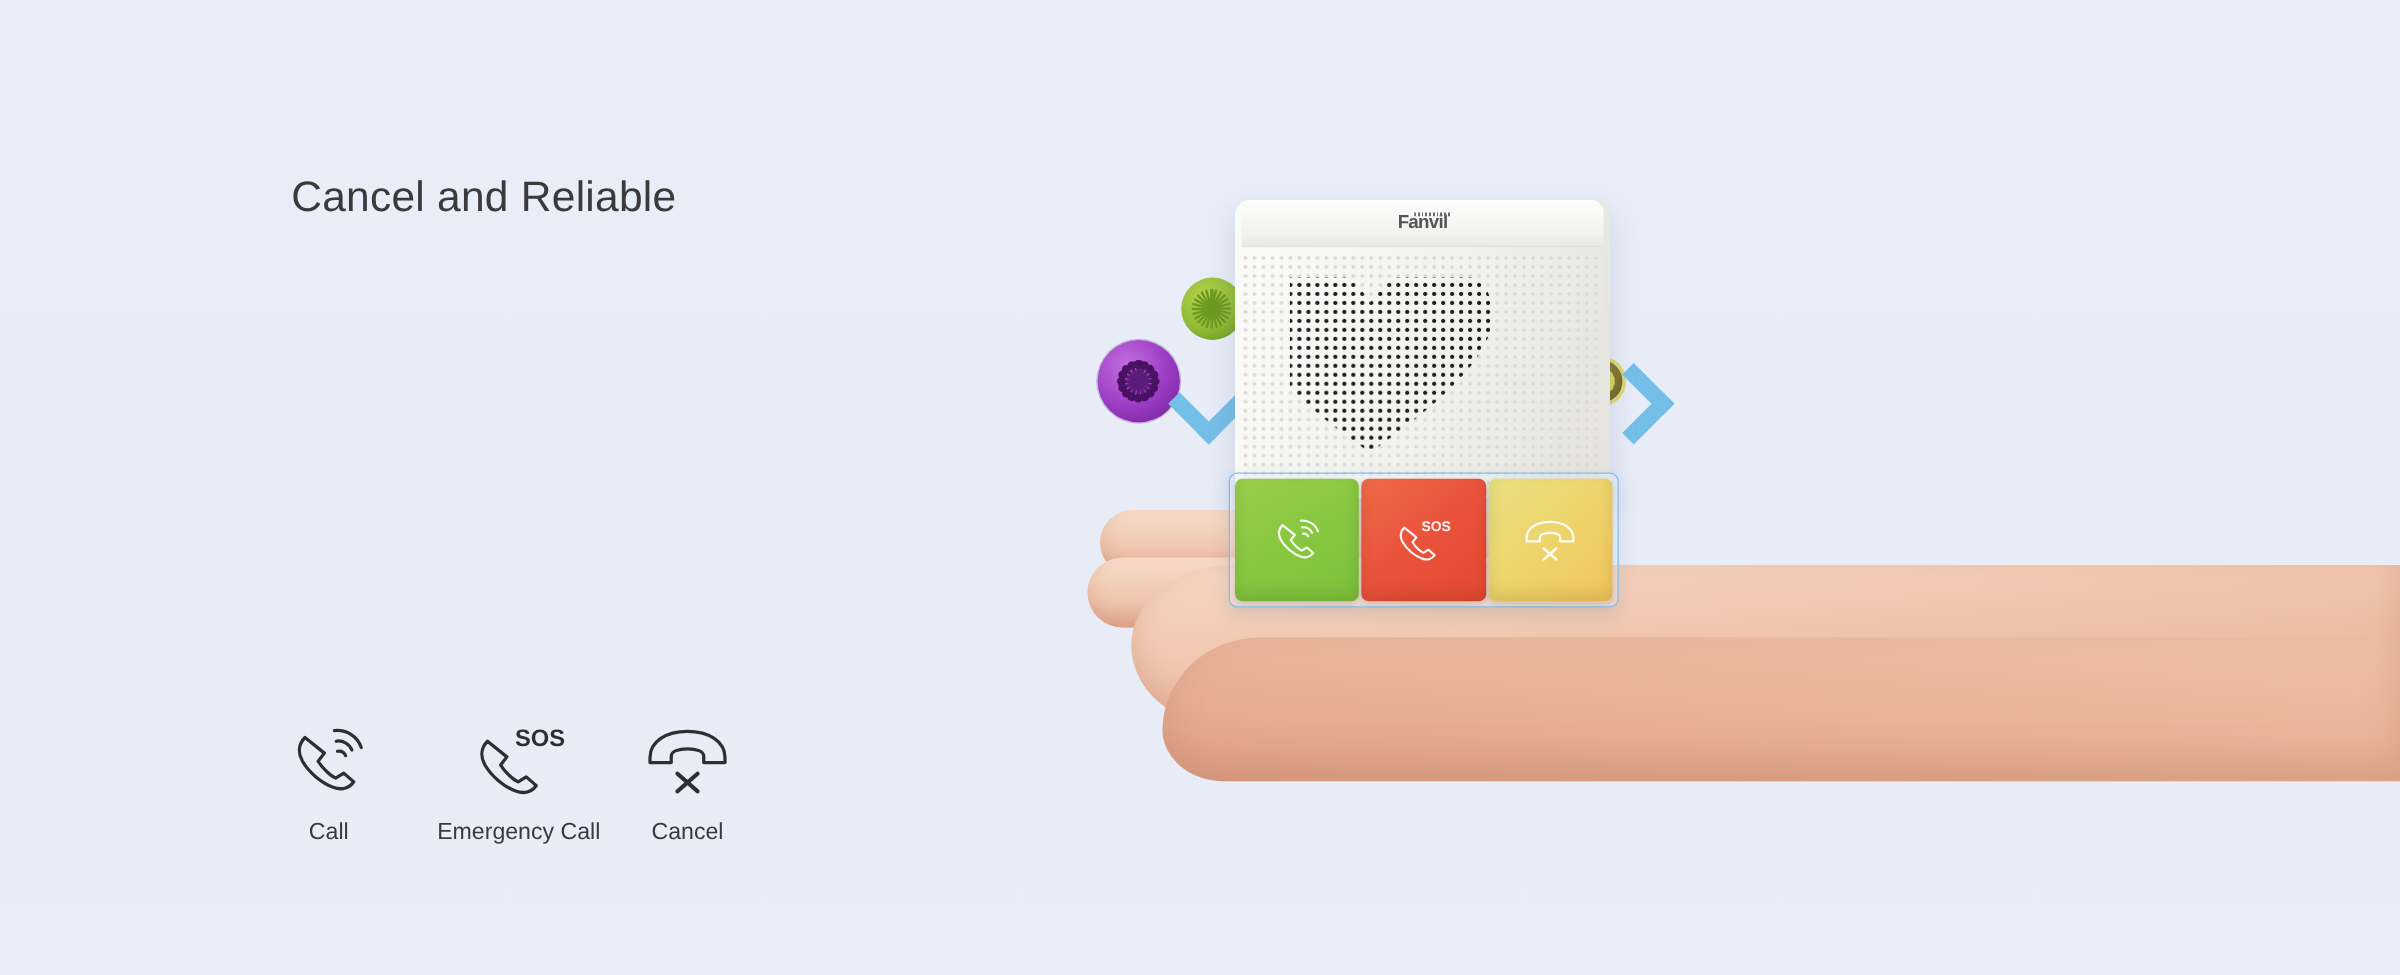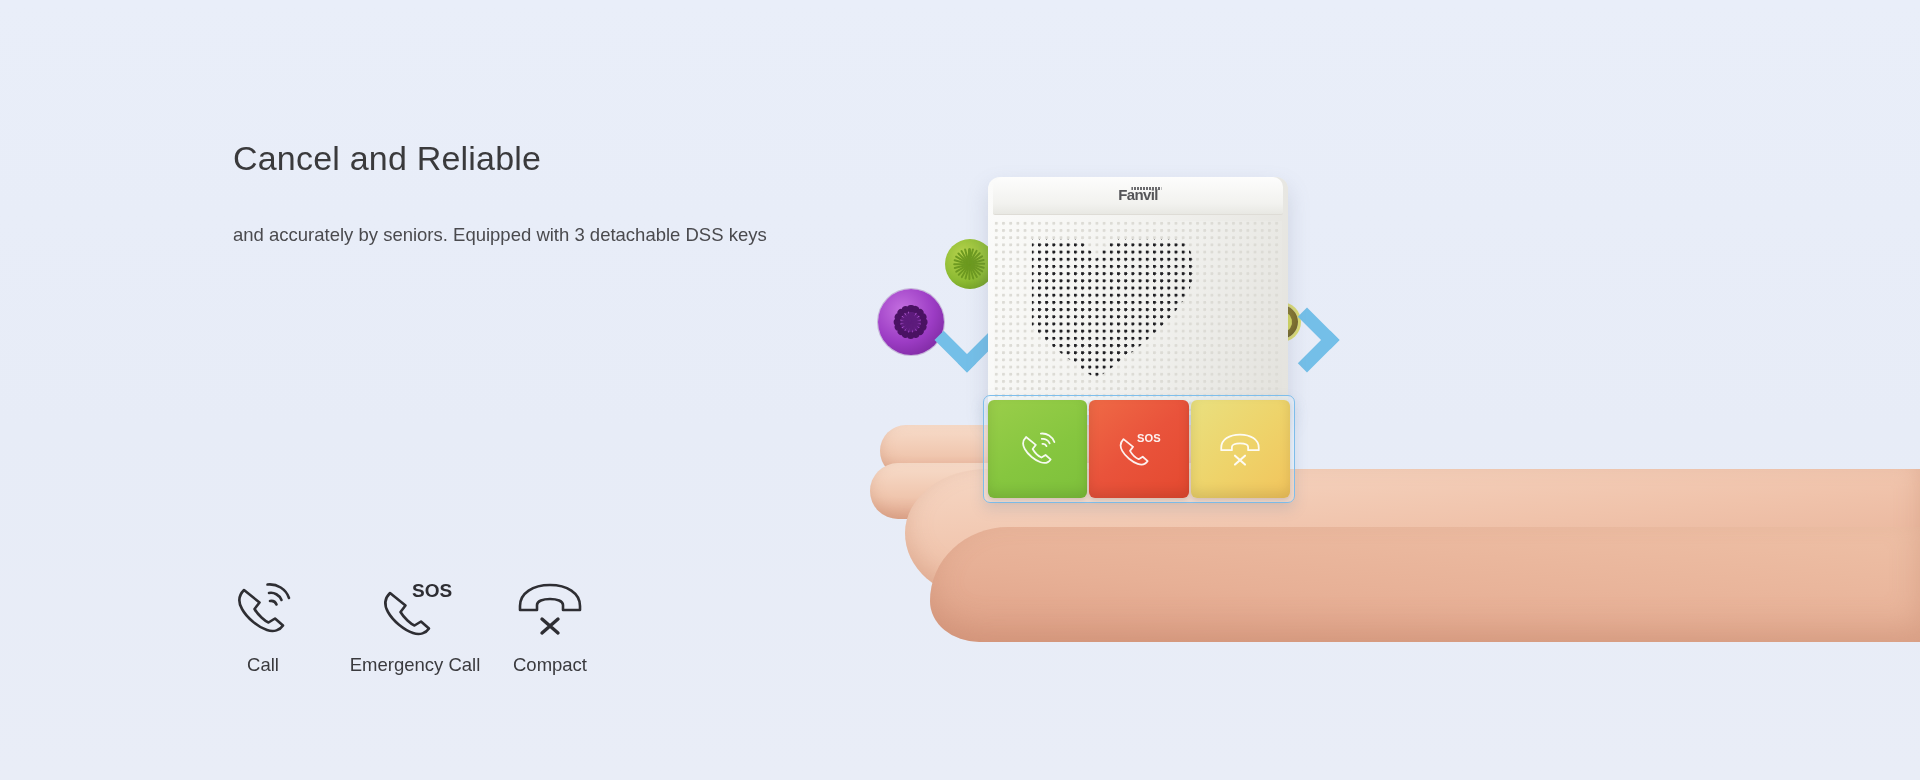--- a/index.html
+++ b/index.html
@@ -88,21 +88,21 @@
     font-size: 18.5px;
     color: #3a3a3e;
     white-space: nowrap;
     text-align: center;
   }
 
   
   .scene {
     position: absolute;
     left: 860px;
-    top: 17px;
+    top: 0;
     width: 1060px;
     height: 668px;
   }
 
   
   .hand {
     position: absolute;
     left: 0px;
     top: 390px;
     width: 1060px;
@@ -315,21 +315,20 @@
 </style>
 </head>
 <body>
 
 <div class="stage">
 
   <div class="copy">
     <h1 class="headline">Cancel and Reliable</h1>
 
     <div class="body-copy">
-      <span>and accurately by seniors. Equipped with 3 detachable DSS keys</span>
     </div>
   </div>
 
   <div class="feature-row">
 
     <div class="feature f-call">
       <div class="glyph">
         <svg width="58" height="54" viewBox="0 0 58 54" fill="none" stroke="#2e2e33" stroke-width="2.6" stroke-linecap="round" stroke-linejoin="round">
           <path d="M10 8 C5 13 4 20 8 27 C13 36 24 45 33 48 C40 50.5 46 48 49 43.5
                    L41 36.5 L34.5 40.5 C31 39 24 33 20.5 27 L25.5 20.5 Z"></path>
@@ -353,21 +352,21 @@
     </div>
 
     <div class="feature f-cancel">
       <div class="glyph">
         <svg width="66" height="56" viewBox="0 0 66 56" fill="none" stroke="#2e2e33" stroke-width="2.6" stroke-linecap="round" stroke-linejoin="round">
           <path d="M3 25 C3 12 16 4 33 4 C50 4 63 12 63 25 L63 29 L46 29 L46 24
                    C46 20 40 18 33 18 C26 18 20 20 20 24 L20 29 L3 29 Z"></path>
           <path d="M25 38 L41 52 M41 38 L25 52" stroke-width="3.4"></path>
         </svg>
       </div>
-      <div class="caption">Compact</div>
+      <div class="caption">Cancel</div>
     </div>
 
   </div>
 
   <div class="scene">
 
     <div class="virus virus-purple">
       <div class="spikes">
         <i style="transform:translateY(-100%) rotate(0deg)"></i>
         <i style="transform:translateY(-100%) rotate(22deg)"></i>

